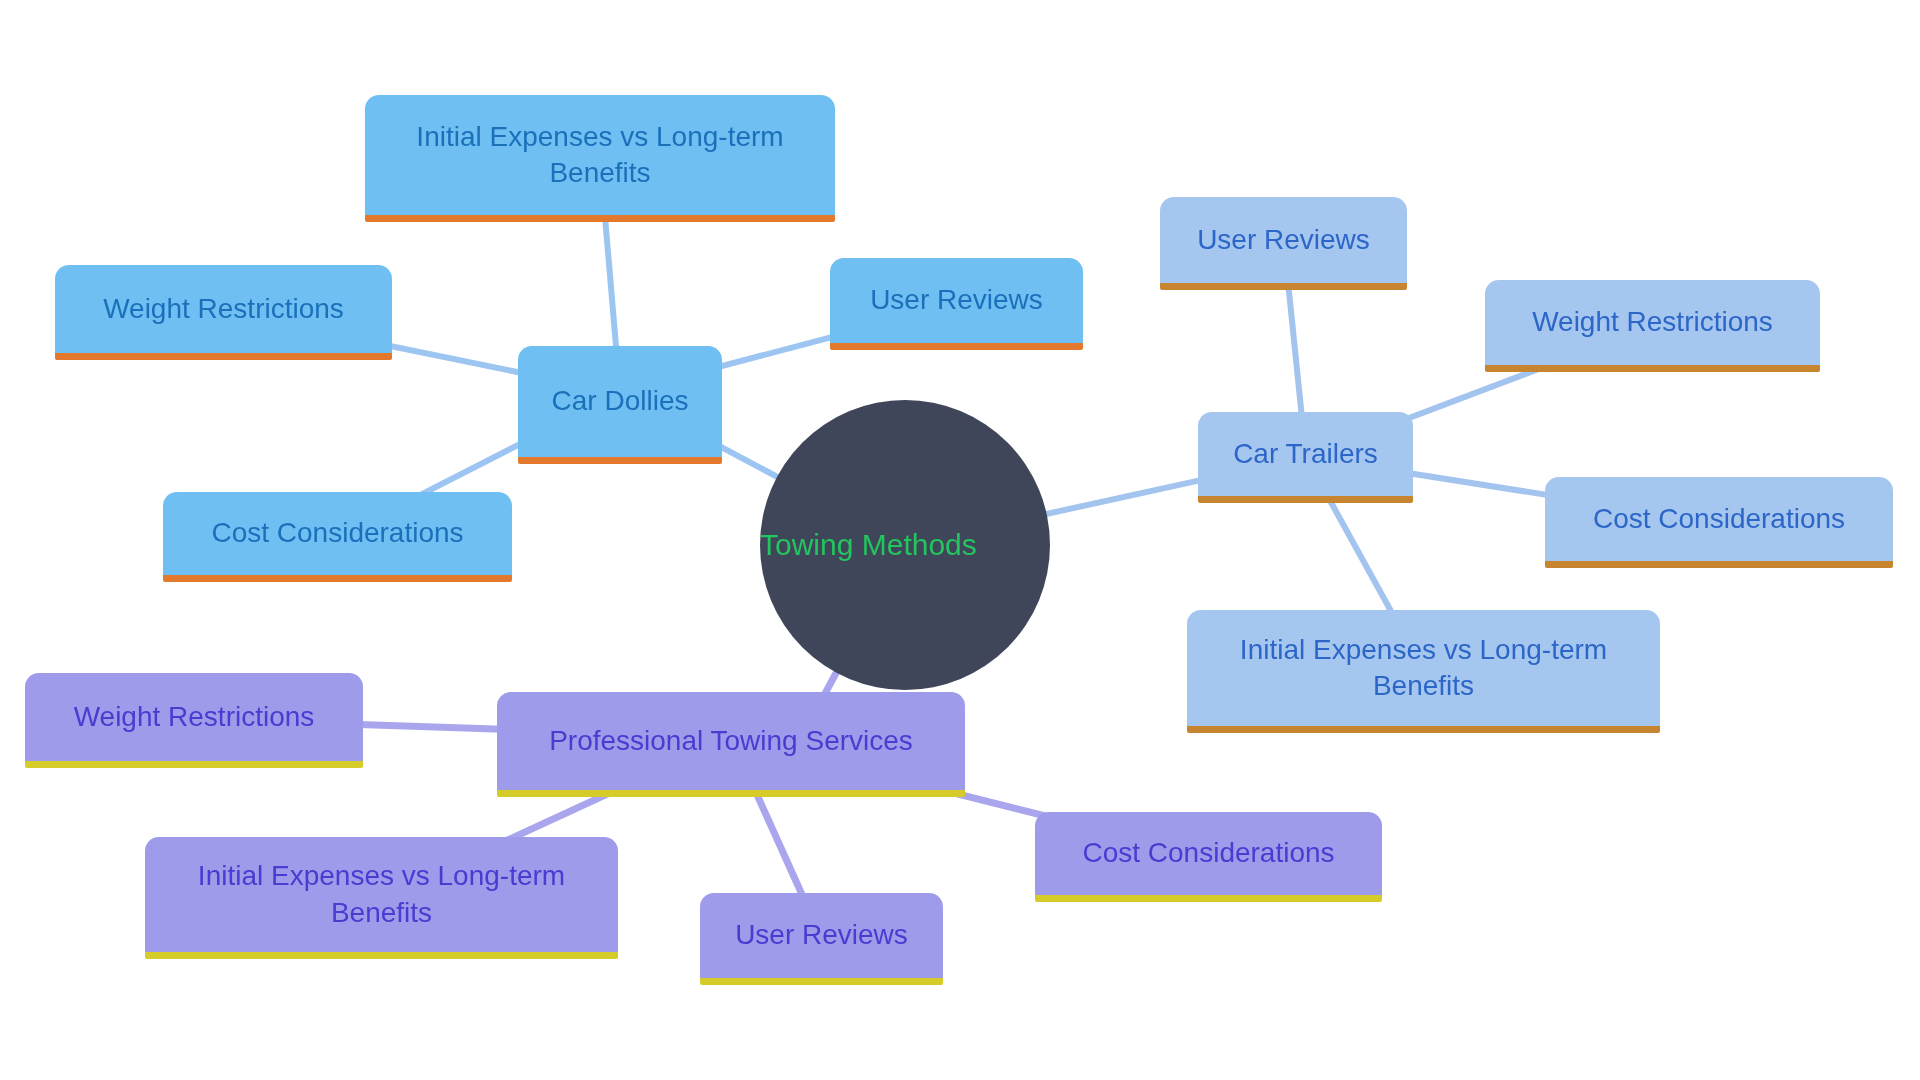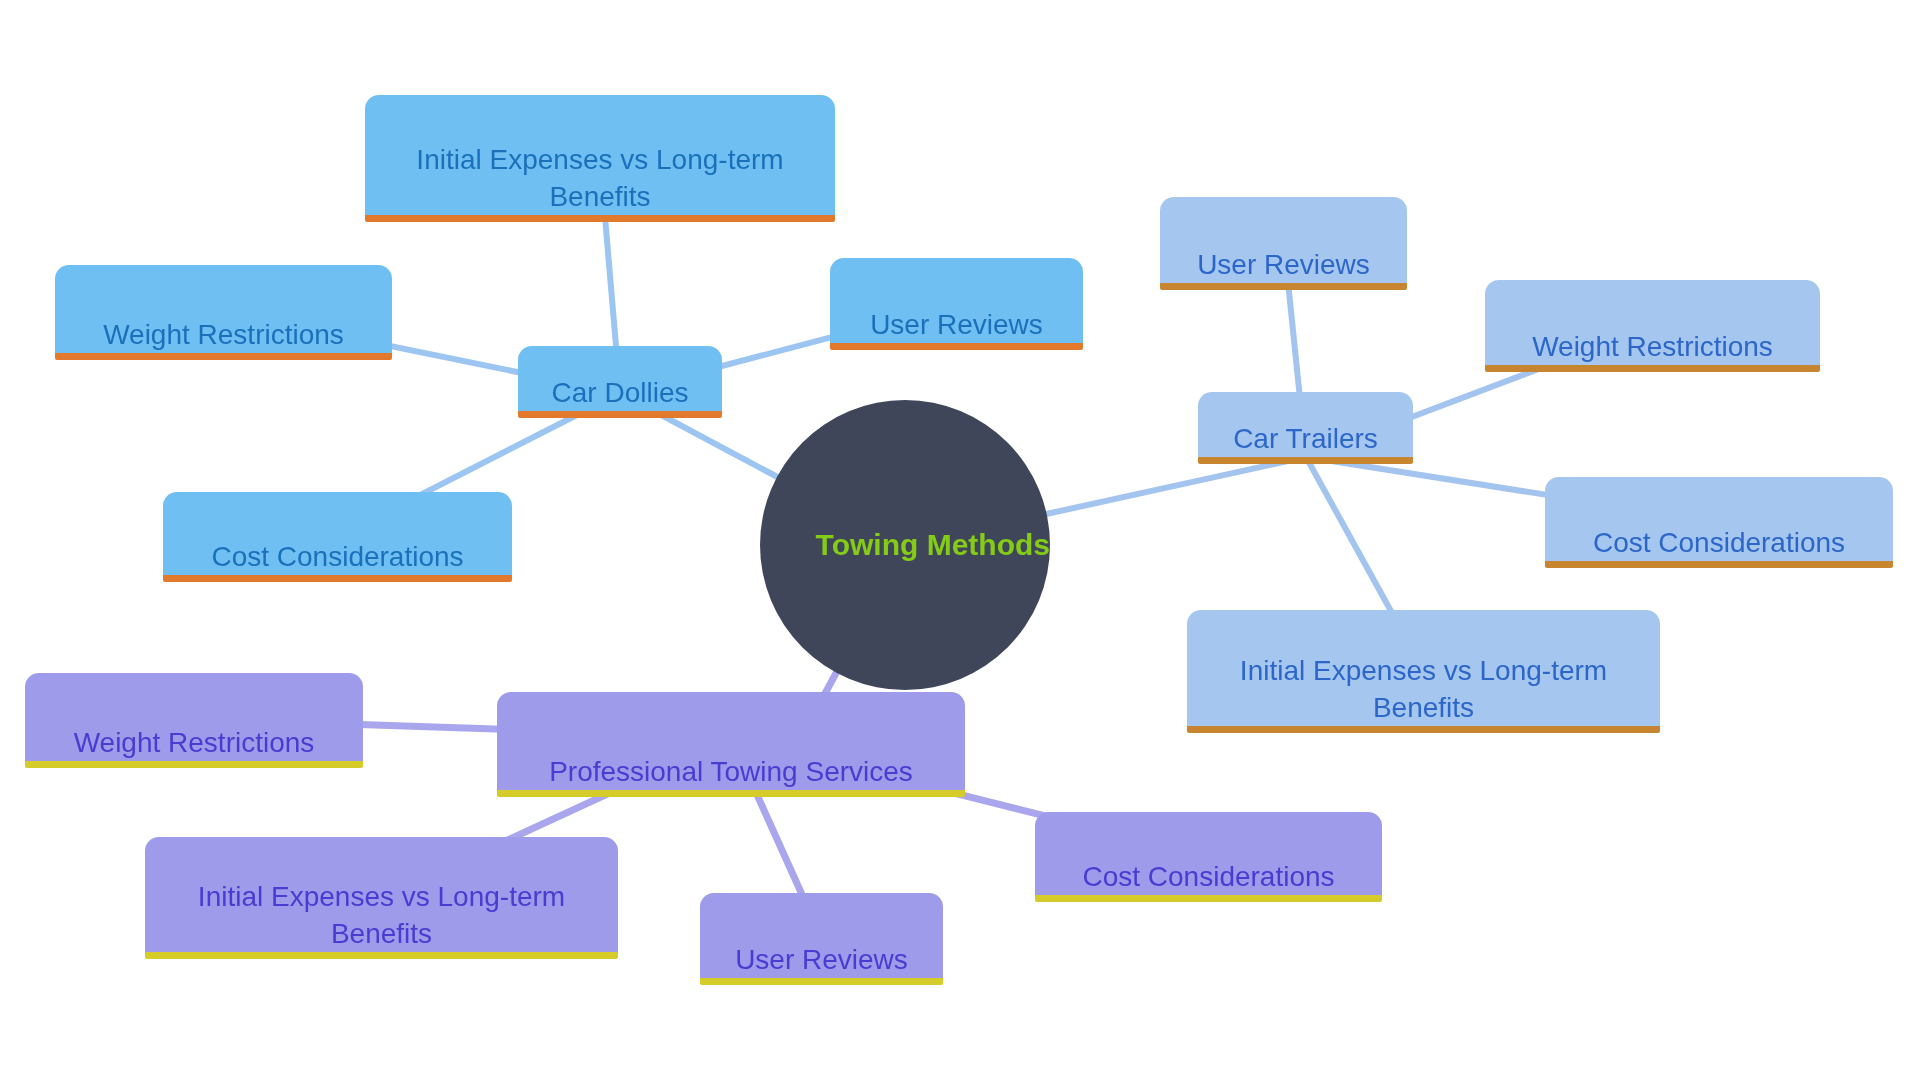--- a/index.html
+++ b/index.html
@@ -18,21 +18,21 @@
   #edges {
     position: absolute;
     left: 0; top: 0;
     width: 1920px;
     height: 1080px;
   }
   .node {
     position: absolute;
     box-sizing: border-box;
     display: flex;
-    align-items: flex-end;
+    align-items: center;
     justify-content: center;
     text-align: center;
     border-radius: 14px 14px 2px 2px;
     font-size: 28px;
     line-height: 1.3;
     padding: 0 18px;
     border-bottom: 7px solid transparent;
   }
   
   .b0 {
@@ -51,26 +51,25 @@
     background: #9e9bea;
     color: #4a3bd1;
     border-bottom-color: #d5cc29;
   }
   .root-circle {
     position: absolute;
     left: 760px; top: 400px;
     width: 290px; height: 290px;
     border-radius: 50%;
     background: #404659;
-    color: #84cc16;
+    color: #22c55e;
     display: flex;
     align-items: center;
-    justify-content: flex-end;
+    justify-content: flex-start;
     font-size: 30px;
-    font-weight: bold;
   }
 </style>
 </head>
 <body>
 
 <div id="canvas">
 
   <svg id="edges" viewBox="0 0 1920 1080" xmlns="http://www.w3.org/2000/svg">
 
     <g stroke="#9cc5f1" stroke-width="6" stroke-linecap="round">
@@ -95,37 +94,37 @@
       <line x1="731" y1="737" x2="382" y2="898"></line>
       <line x1="731" y1="737" x2="822" y2="939"></line>
       <line x1="731" y1="737" x2="1209" y2="857"></line>
     </g>
   </svg>
 
   <div class="root-circle">
     <span>Towing Methods</span>
   </div>
 
-  <div class="node b0" style="left:518px; top:346px; width:204px; height:72px">
+  <div class="node b0" style="left:518px; top:346px; width:204px; height:118px">
     <span>Car Dollies</span>
   </div>
   <div class="node b0" style="left:365px; top:95px; width:470px; height:127px">
     <span>Initial Expenses vs Long-term Benefits</span>
   </div>
   <div class="node b0" style="left:55px; top:265px; width:337px; height:95px">
     <span>Weight Restrictions</span>
   </div>
   <div class="node b0" style="left:830px; top:258px; width:253px; height:92px">
     <span>User Reviews</span>
   </div>
   <div class="node b0" style="left:163px; top:492px; width:349px; height:90px">
     <span>Cost Considerations</span>
   </div>
 
-  <div class="node b1" style="left:1198px; top:392px; width:215px; height:72px">
+  <div class="node b1" style="left:1198px; top:412px; width:215px; height:91px">
     <span>Car Trailers</span>
   </div>
   <div class="node b1" style="left:1160px; top:197px; width:247px; height:93px">
     <span>User Reviews</span>
   </div>
   <div class="node b1" style="left:1485px; top:280px; width:335px; height:92px">
     <span>Weight Restrictions</span>
   </div>
   <div class="node b1" style="left:1545px; top:477px; width:348px; height:91px">
     <span>Cost Considerations</span>

